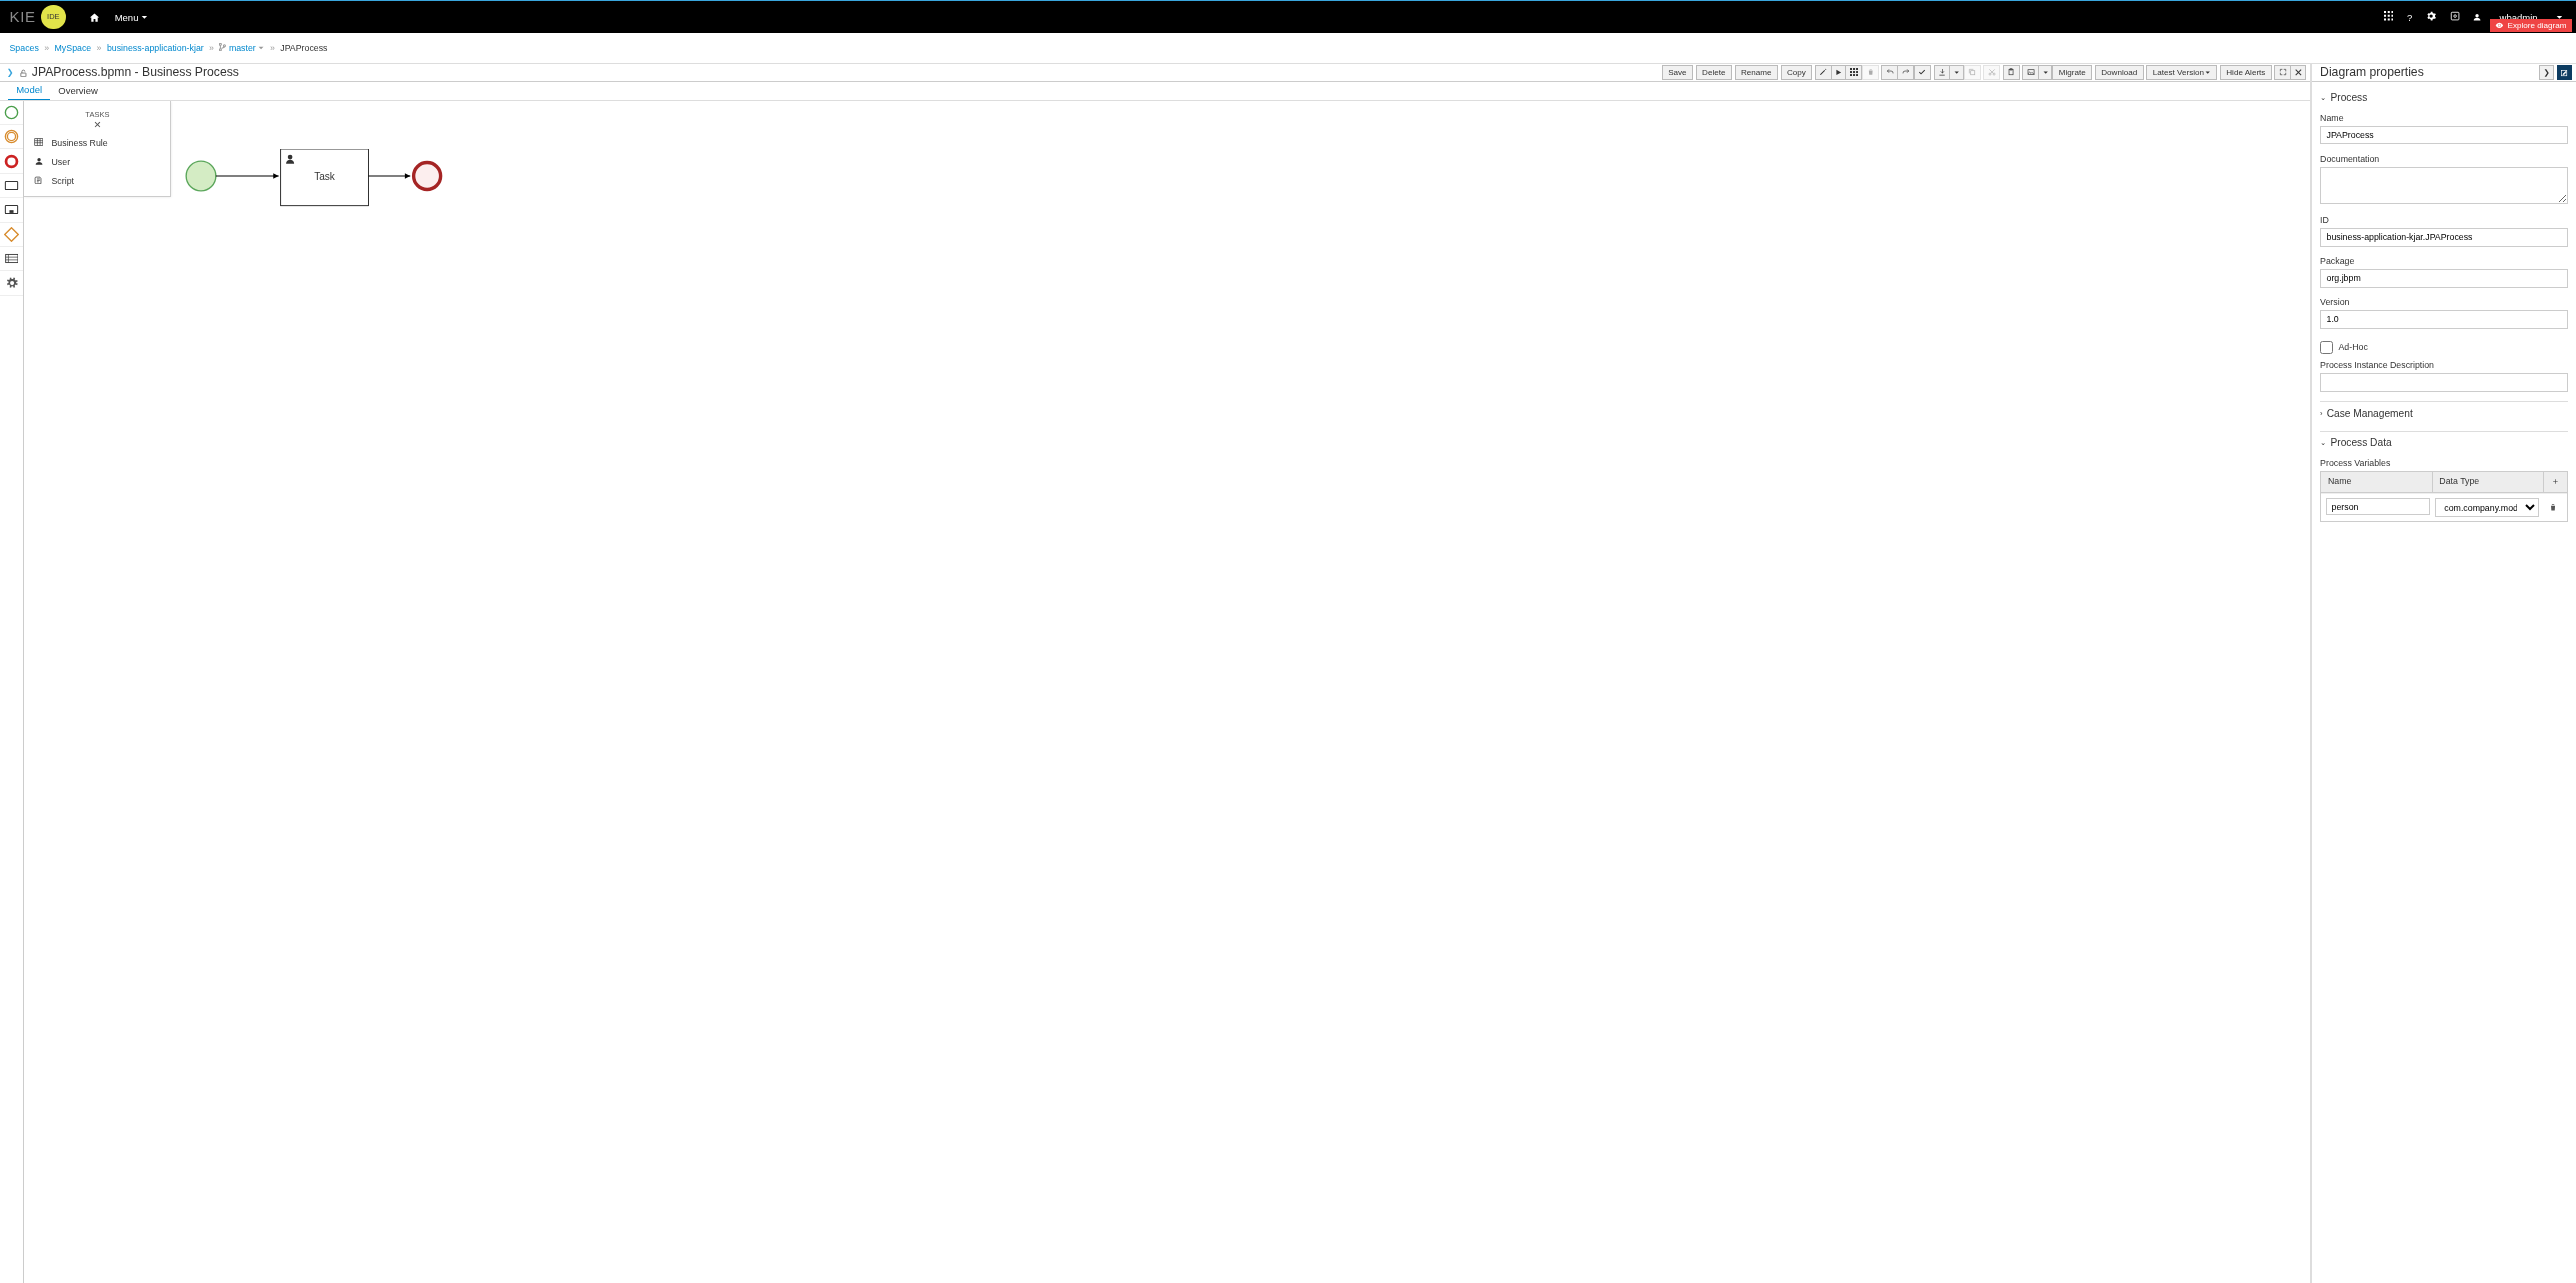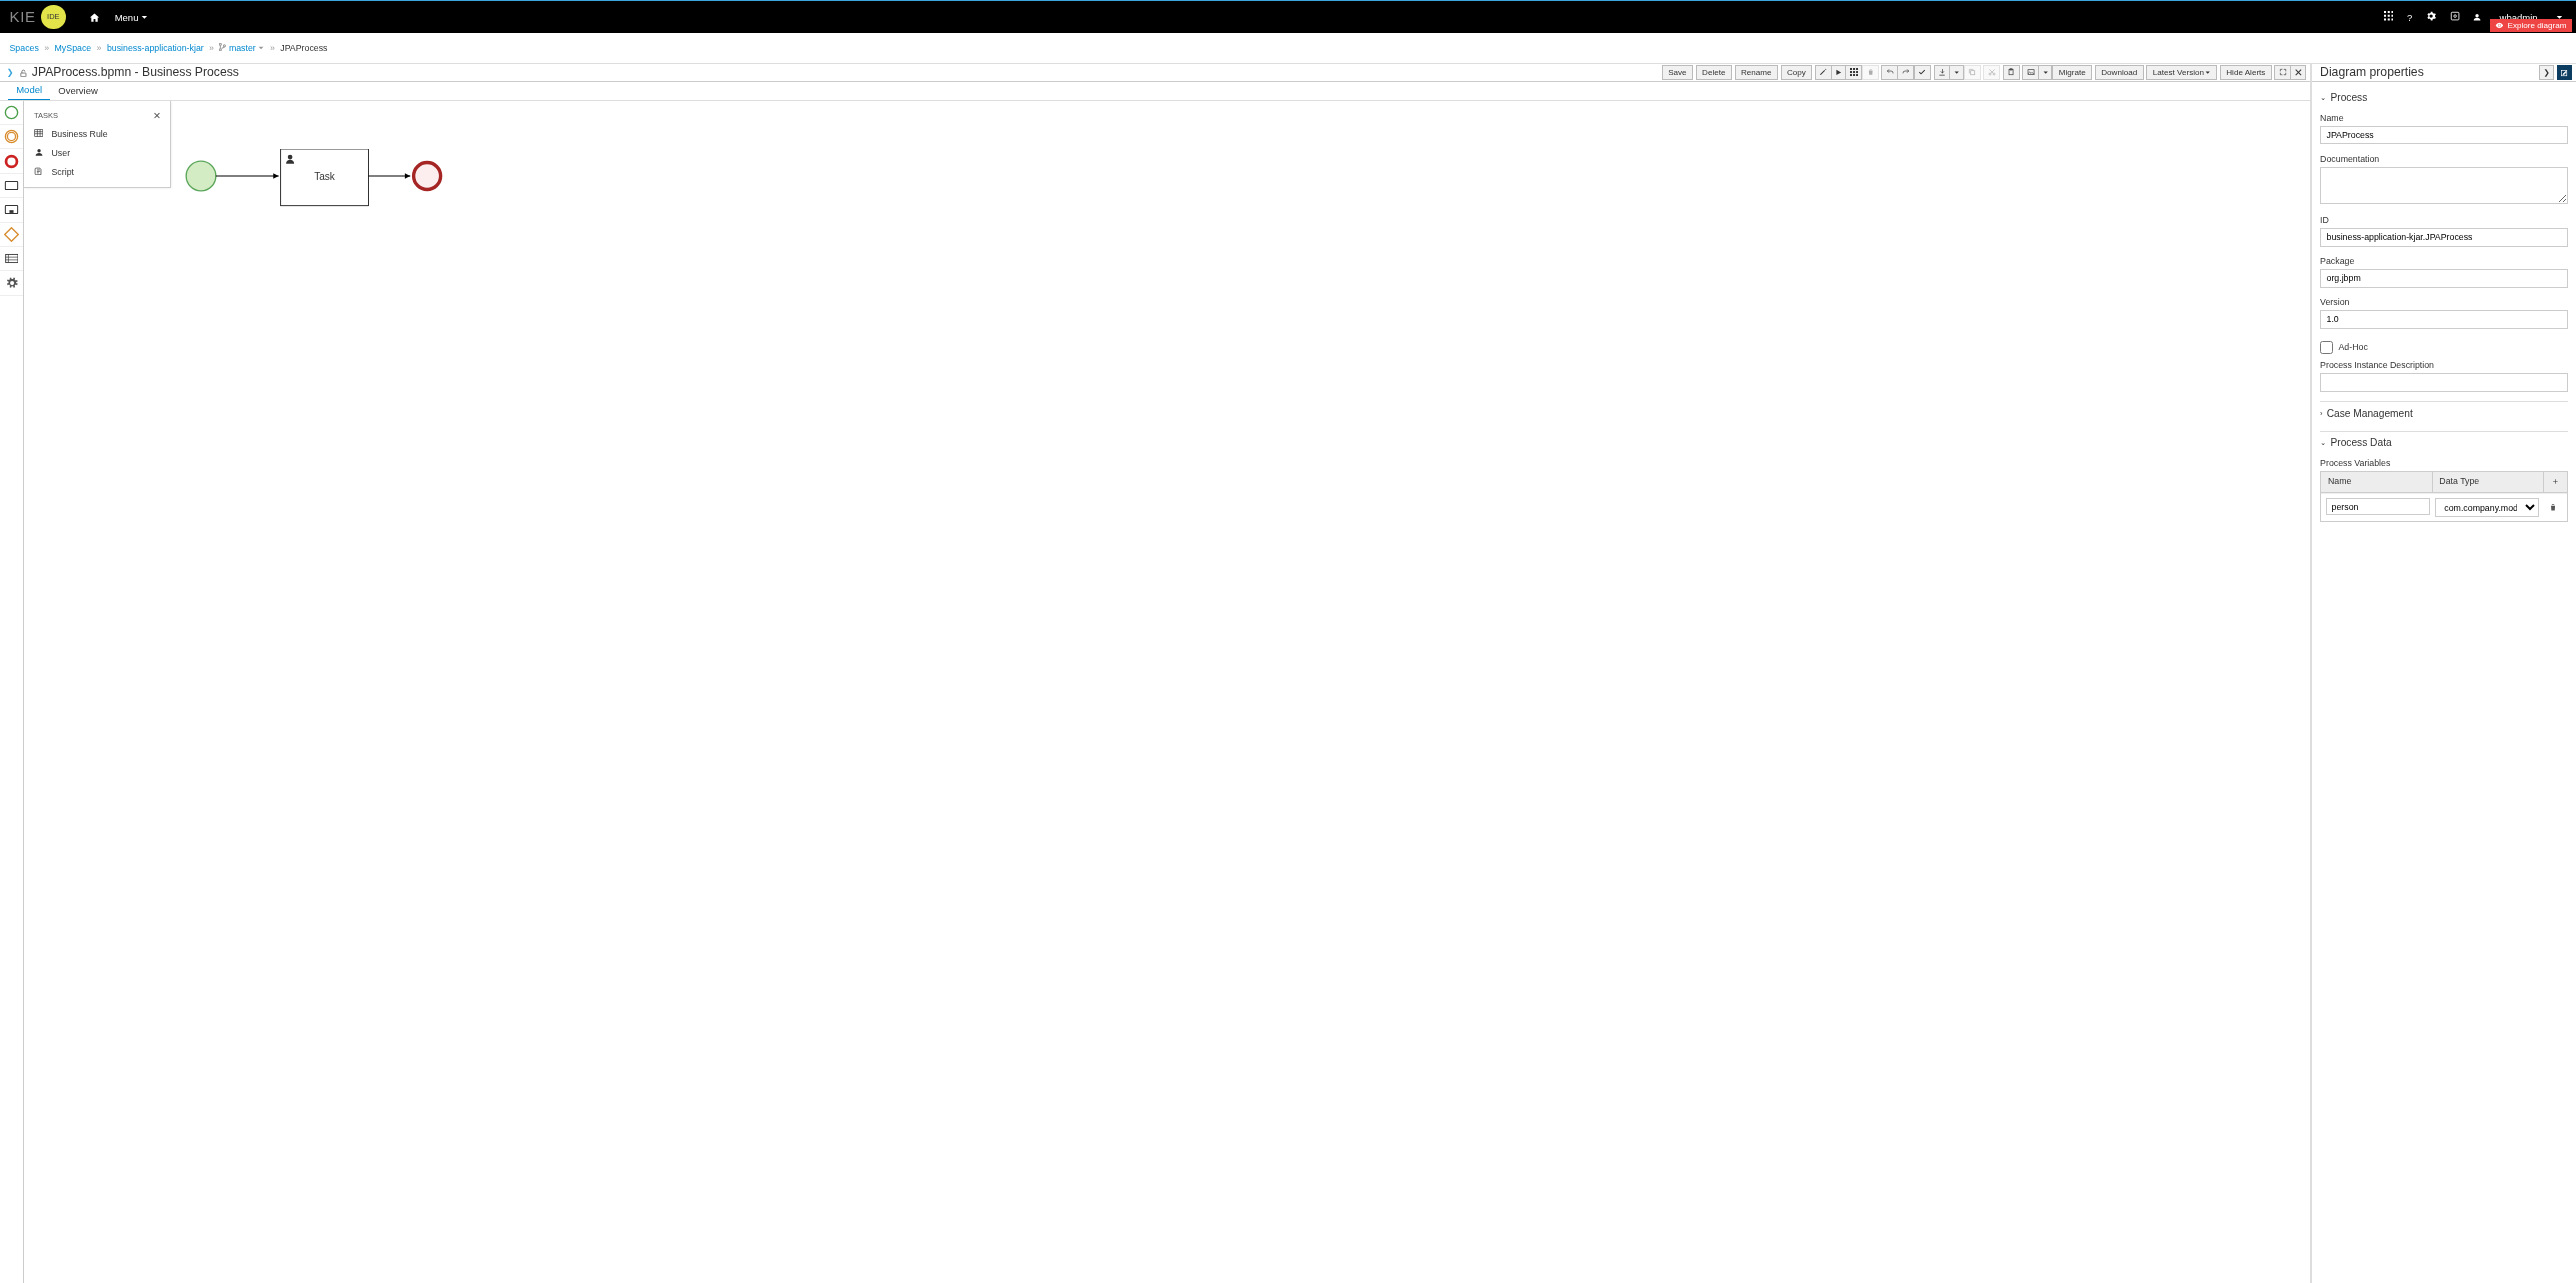--- a/index.html
+++ b/index.html
@@ -38,21 +38,21 @@
 
 .tabs-row { display: flex; padding: 0 8.1px; border-bottom: 0.7px solid #ddd; height: 19px; align-items: flex-end; }
 .tab { padding: 4.1px 8.1px; font-size: 9.5px; color: #333; cursor: pointer; }
 .tab.active { color: #0088ce; border-bottom: 1.4px solid #0088ce; }
 
 .canvas-wrap { flex: 1; display: flex; position: relative; overflow: hidden; }
 .palette-col { width: 24.4px; background: #fff; border-right: 0.7px solid #ccc; display: flex; flex-direction: column; position:relative; z-index:5;}
 .pal-item { height: 24.4px; display: flex; align-items: center; justify-content: center; border-bottom: 0.7px solid #eee; cursor: pointer; }
 
 .palette-popup { position: absolute; left: 24.4px; top: 0; width: 147px; background: #fff; border-right: 0.7px solid #ccc; border-bottom: 0.7px solid #ccc; box-shadow: 0.7px 1.4px 2.7px rgba(0,0,0,0.1); padding: 5.4px 0; z-index:6;}
-.pp-header { display: flex; align-items: center; justify-content: space-between; padding: 4.1px 9.5px; font-size: 7.5px; color: #555; }
+.pp-header { display: flex; align-items: center; justify-content: space-between; padding: 4.1px 9.5px; font-size: 7.5px; color: #555; flex-direction: column; }
 .pp-close { cursor: pointer; font-size: 9.5px; }
 .pp-item { display: flex; align-items: center; gap: 8.1px; padding: 4.1px 9.5px; font-size: 8.8px; cursor: pointer; }
 .pp-icon { width: 9.5px; text-align: center; color: #333; }
 
 .canvas { flex: 1; position: relative; background: #fff; background-image: radial-gradient(#ccc 0.7px, transparent 0.7px); background-size: 34px 34px; background-position: 17px 17px; }
 .diagram { position: absolute; top: 48px; left: 156px; }
 
 .props-header { height: 17.7px; display: flex; align-items: center; padding: 0 8.1px; font-size: 12.2px; border-bottom: 0.7px solid #ccc; position: relative; }
 .props-header-btns { position: absolute; right: 4.1px; top: 1.4px; display: flex; gap: 2.7px; }
 .hbtn { background: #f1f1f1; border: 0.7px solid #bbb; width: 15px; height: 15px; display: flex; align-items:center; justify-content:center; cursor:pointer; font-size:7.5px;}

